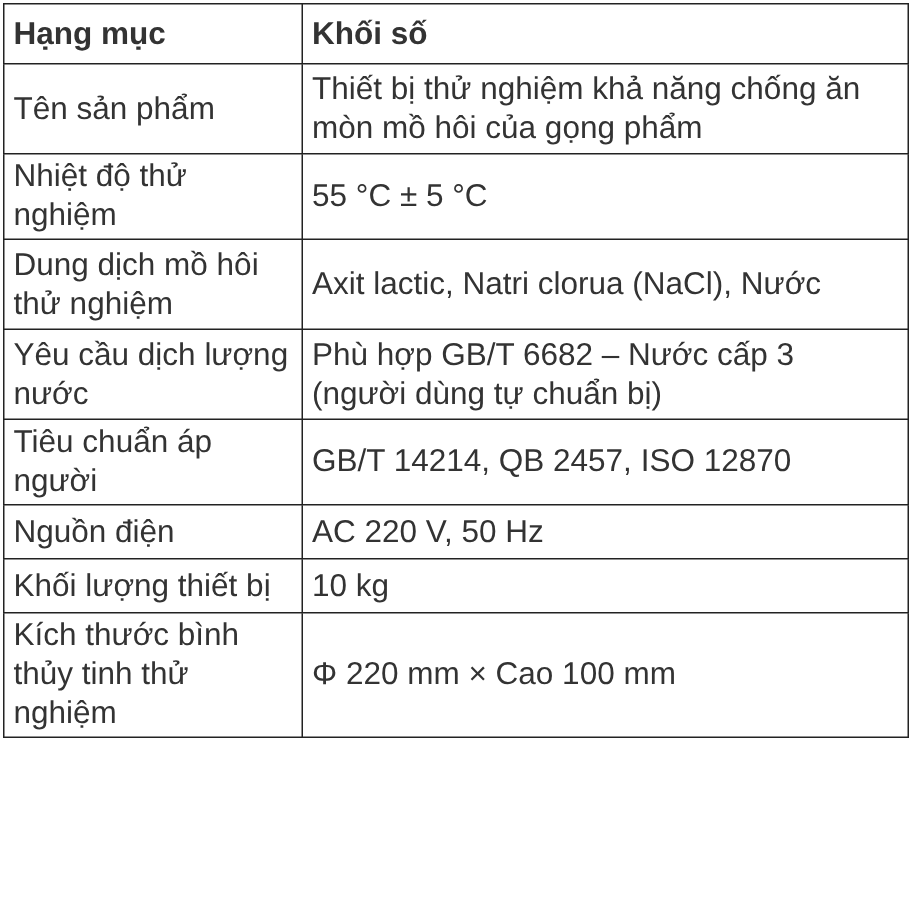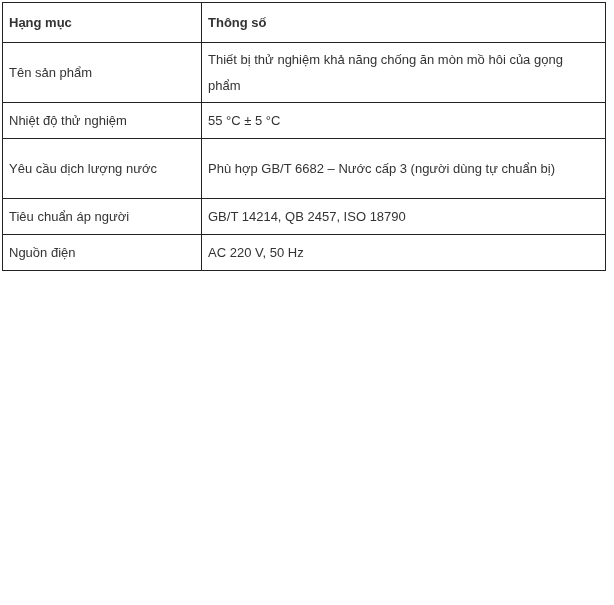--- a/index.html
+++ b/index.html
@@ -15,21 +15,21 @@
     table-layout: fixed;
     width: 603px;
     margin: 2px 0 0 2px;
     color: #333333;
   }
   col.c-item  { width: 199px; }
   col.c-value { width: 404px; }
   .spec-table th, .spec-table td {
     border: 1px solid #222222;
     padding: 2px 8px 2px 6px;
-    font-size: 13px;
+    font-size: 21px;
     line-height: 26px;
     vertical-align: middle;
     text-align: left;
     font-weight: normal;
     overflow-wrap: break-word;
   }
   .spec-table th { font-weight: bold; }
   tr.r40 { height: 40px; }
   tr.r45 { height: 36px; }
   tr.r60 { height: 60px; margin-top: 36px; }
@@ -38,36 +38,48 @@
 <body>
 
 <table class="spec-table">
   <colgroup>
     <col class="c-item">
     <col class="c-value">
   </colgroup>
   <tbody>
     <tr class="r40">
       <th>Hạng mục</th>
-      <th>Thông số</th>
+      <th>Khối số</th>
     </tr>
     <tr class="r60">
       <td>Tên sản phẩm</td>
       <td>Thiết bị thử nghiệm khả năng chống ăn mòn mồ hôi của gọng phẩm</td>
     </tr>
     <tr class="r45">
       <td>Nhiệt độ thử nghiệm</td>
       <td>55 °C ± 5 °C</td>
     </tr>
     <tr class="r60">
+      <td>Dung dịch mồ hôi thử nghiệm</td>
+      <td>Axit lactic, Natri clorua (NaCl), Nước</td>
+    </tr>
+    <tr class="r60">
       <td>Yêu cầu dịch lượng nước</td>
       <td>Phù hợp GB/T 6682 – Nước cấp 3 (người dùng tự chuẩn bị)</td>
     </tr>
     <tr class="r45">
       <td>Tiêu chuẩn áp người</td>
-      <td>GB/T 14214, QB 2457, ISO 18790</td>
+      <td>GB/T 14214, QB 2457, ISO 12870</td>
     </tr>
     <tr class="r45">
       <td>Nguồn điện</td>
       <td>AC 220 V, 50 Hz</td>
     </tr>
+    <tr class="r45">
+      <td>Khối lượng thiết bị</td>
+      <td>10 kg</td>
+    </tr>
+    <tr class="r60">
+      <td>Kích thước bình thủy tinh thử nghiệm</td>
+      <td>Φ 220 mm × Cao 100 mm</td>
+    </tr>
   </tbody>
 </table>
 
 </body></html>

